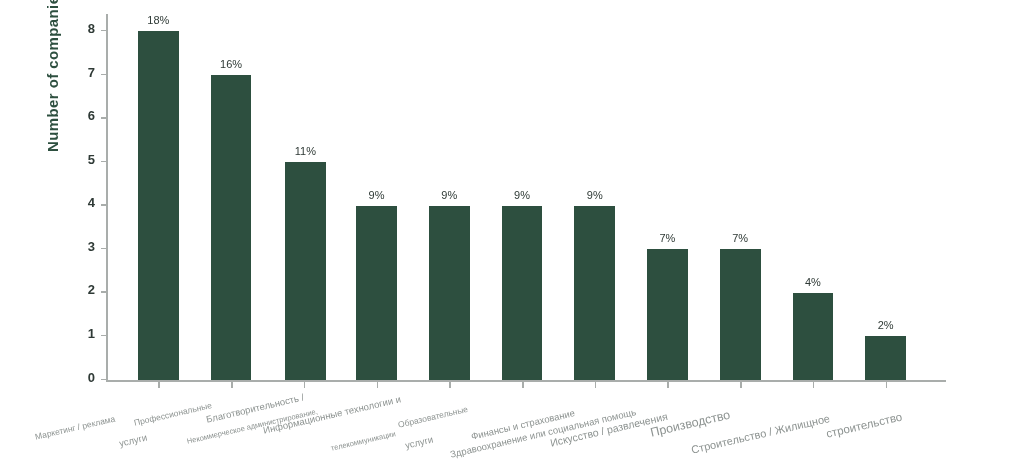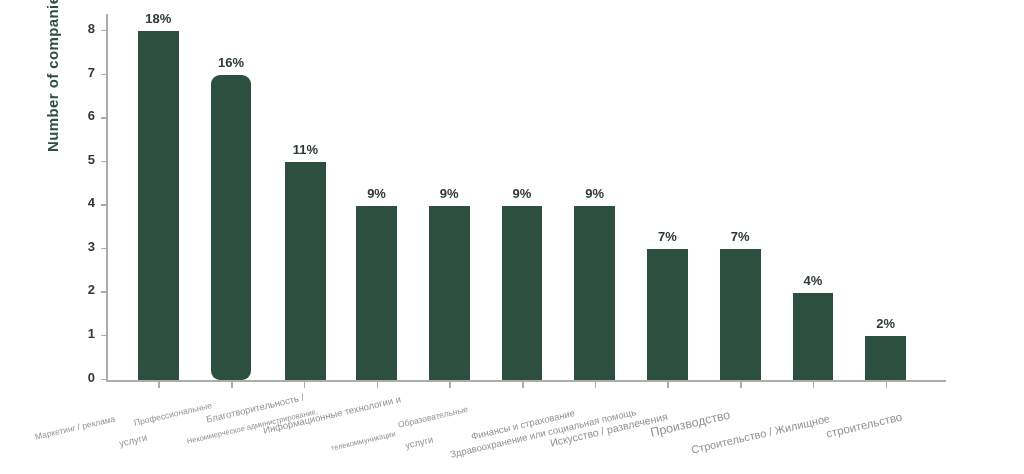--- a/index.html
+++ b/index.html
@@ -86,22 +86,22 @@
     position: absolute;
     bottom: 2px;
     background: #2d4f3f;
   }
   .bar-value {
     position: absolute;
     bottom: 100%;
     margin-bottom: 5px;
     left: 50%;
     transform: translateX(-50%);
-    font-size: 13px;
-    font-weight: bold;
+    font-size: 11px;
+    font-weight: normal;
     color: #2f3a36;
     white-space: nowrap;
   }
 
   
   .cat-label {
     position: absolute;
     color: #8d9391;
     white-space: nowrap;
     transform-origin: left top;
@@ -159,21 +159,21 @@
           <span class="tick-label">7</span>
         </div>
         <div class="tick" style="bottom: 350.571px;">
           <span class="tick-label">8</span>
         </div>
       </div>
     <div id="bars">
         <div class="bar" style="left: 32px; width: 40.7273px; height: 348.571px; background: rgb(45, 79, 63);">
           <div class="bar-value">18%</div>
         </div>
-        <div class="bar" style="left: 104.727px; width: 40.7273px; height: 305px; background: rgb(45, 79, 63); border-radius: 9px;">
+        <div class="bar" style="left: 104.727px; width: 40.7273px; height: 305px; background: rgb(45, 79, 63);">
           <div class="bar-value">16%</div>
         </div>
         <div class="bar" style="left: 179px; width: 40.7273px; height: 217.857px; background: rgb(45, 79, 63);">
           <div class="bar-value">11%</div>
         </div>
         <div class="bar" style="left: 250.182px; width: 40.7273px; height: 174.286px; background: rgb(45, 79, 63);">
           <div class="bar-value">9%</div>
         </div>
         <div class="bar" style="left: 322.909px; width: 40.7273px; height: 174.286px; background: rgb(45, 79, 63);">
           <div class="bar-value">9%</div>

